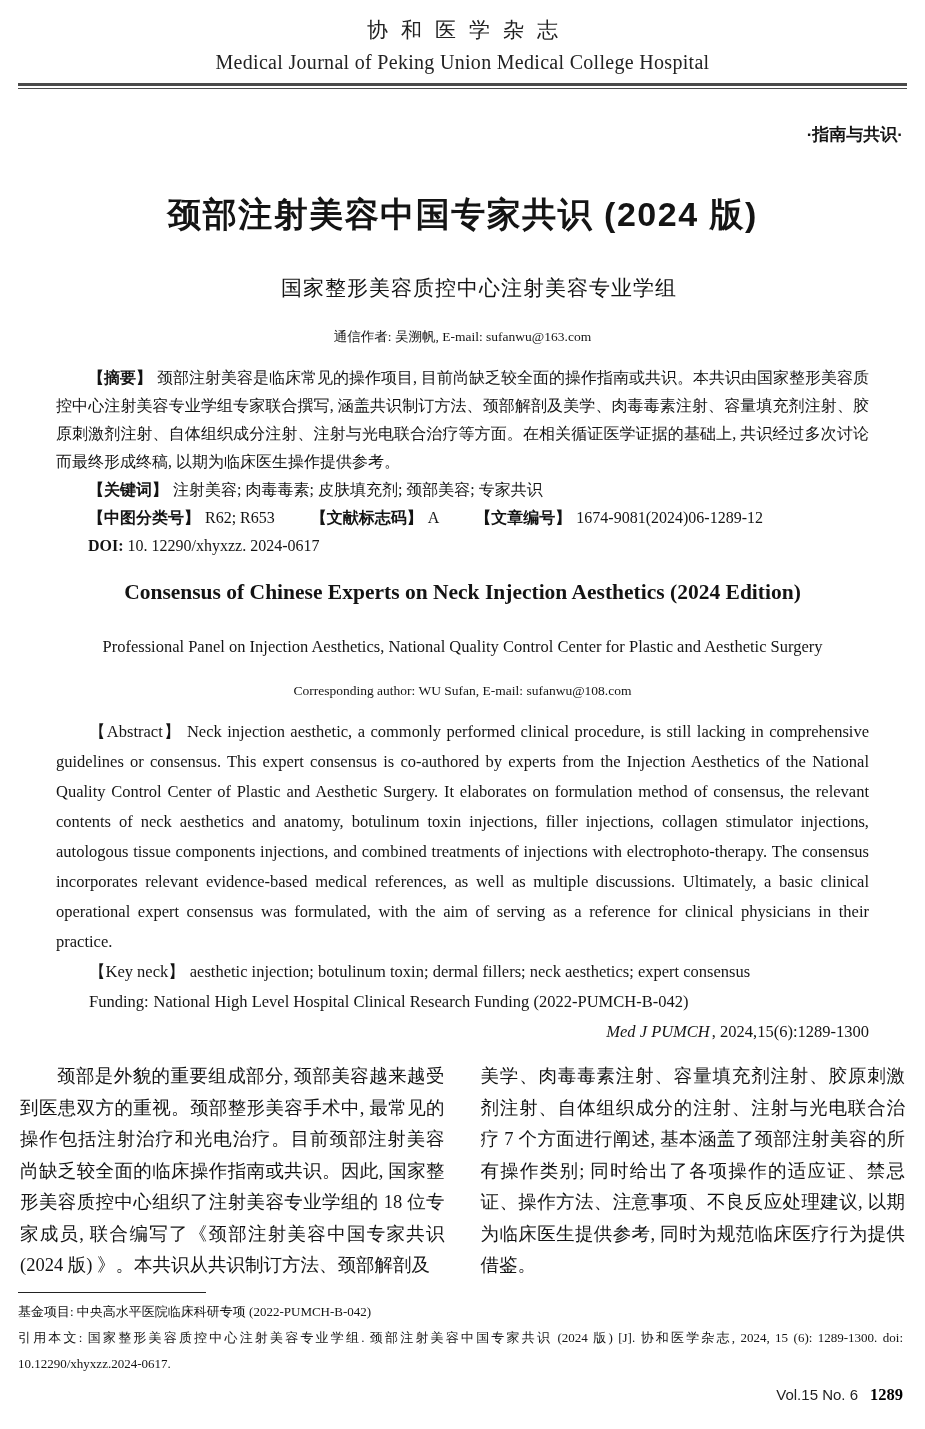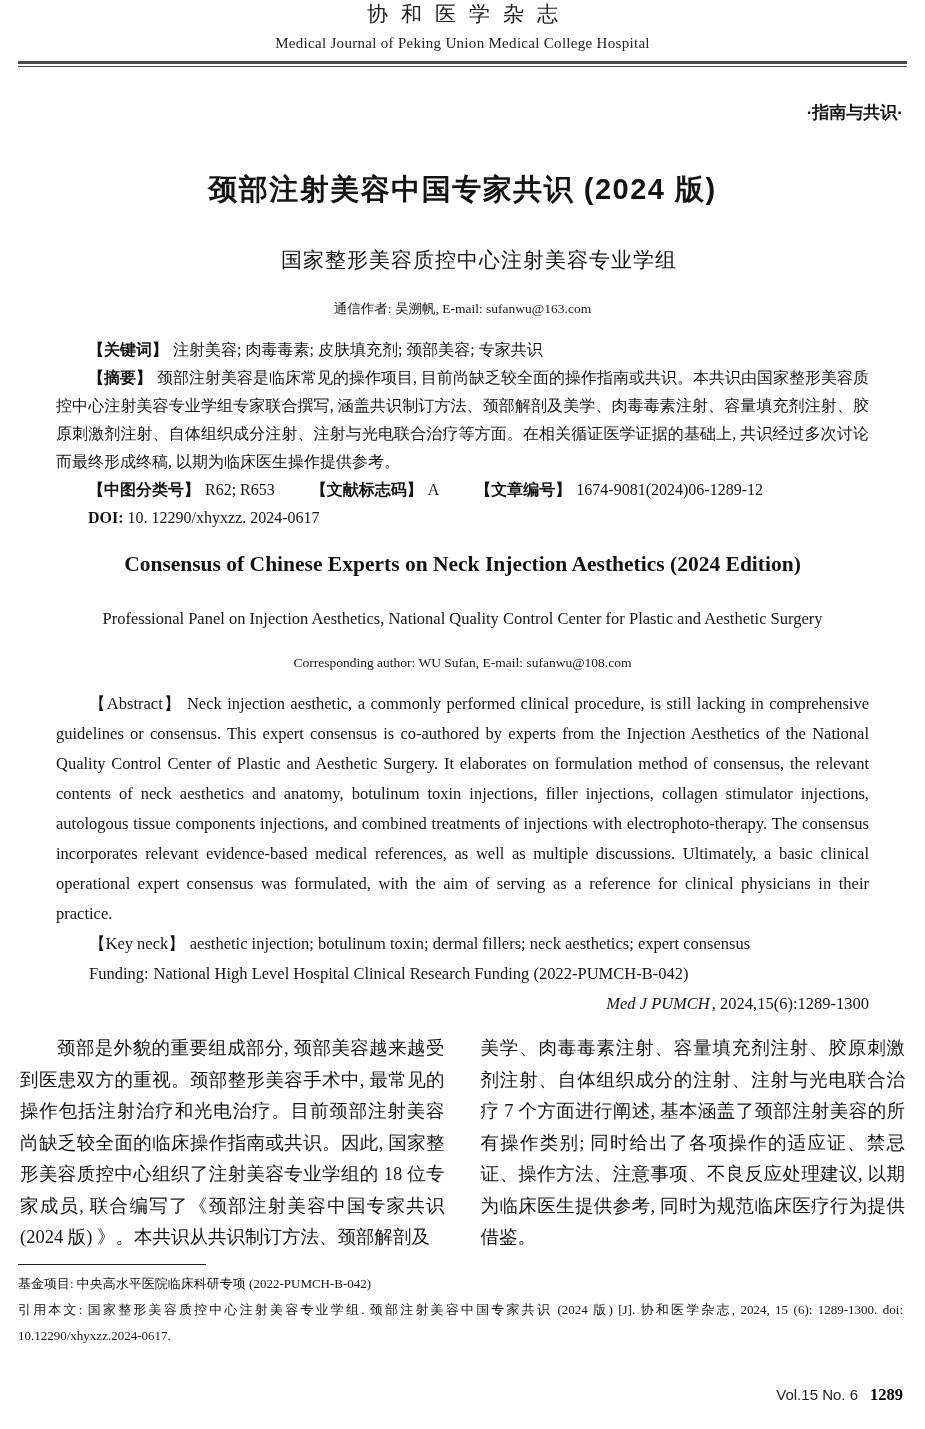--- a/index.html
+++ b/index.html
@@ -3,37 +3,37 @@
 <meta charset="utf-8">
 <style>
   * { margin:0; padding:0; box-sizing:border-box; }
   html,body { background:#e8e8e8; }
   .page {
     position:relative; width:925px; height:1429px; margin:0 auto;
     background:#ffffff; color:#141414; overflow:hidden;
     font-family:"Liberation Serif","DejaVu Serif",serif;
   }
   
-  .masthead { text-align:center; }
+  .masthead { padding-top:16px; text-align:center; }
   .j-cn { font-size:21px; letter-spacing:13px; text-indent:13px; color:#222; }
-  .j-en { font-size:15px; margin-top:7px; letter-spacing:0.3px; color:#222; }
+  .j-en { font-size:20px; margin-top:7px; letter-spacing:0.3px; color:#222; }
   .rule { margin:9px 18px 0; }
   .rule .r1 { height:2.5px; background:#4a4a4a; }
   .rule .r2 { height:1.3px; background:#4a4a4a; margin-top:2.5px; }
   
   .section-tag {
     text-align:right; margin:34px 22px 0;
     font-family:"Liberation Sans","DejaVu Sans",sans-serif;
     font-weight:700; font-size:17px;
   }
   
   .title-cn {
     margin-top:46px; text-align:center;
     font-family:"Liberation Sans","DejaVu Sans",sans-serif;
-    font-size:29px; font-weight:700; letter-spacing:1.5px;
+    font-size:34px; font-weight:700; letter-spacing:1.5px;
   }
   .authors-cn { margin-top:36px; text-align:center; font-size:21px; letter-spacing:1px;padding-left:33px; }
   .corr-cn { margin-top:26px; text-align:center; font-size:13.5px; }
   
   .abs-block { margin:18px 56px 0; font-size:16px; line-height:28px; text-align:justify; }
   .abs-block p { text-indent:2em; }
   .lbl {
     font-family:"Liberation Sans","DejaVu Sans",sans-serif;
     font-weight:700; margin-right:5px;
   }
@@ -85,22 +85,22 @@
 
   <div class="section-tag">·指南与共识·</div>
 
   <h1 class="title-cn">颈部注射美容中国专家共识 (2024 版)</h1>
 
   <div class="authors-cn">国家整形美容质控中心注射美容专业学组</div>
 
   <div class="corr-cn">通信作者: 吴溯帆, E-mail: sufanwu@163.com</div>
 
   <div class="abs-block">
+    <p><span class="lbl">【摘要】</span><span>颈部注射美容是临床常见的操作项目, 目前尚缺乏较全面的操作指南或共识。本共识由国家整形美容质控中心注射美容专业学组专家联合撰写, 涵盖共识制订方法、颈部解剖及美学、肉毒毒素注射、容量填充剂注射、胶原刺激剂注射、自体组织成分注射、注射与光电联合治疗等方面。在相关循证医学证据的基础上, 共识经过多次讨论而最终形成终稿, 以期为临床医生操作提供参考。</span></p>
     <p><span class="lbl">【关键词】</span><span>注射美容; 肉毒毒素; 皮肤填充剂; 颈部美容; 专家共识</span></p>
-    <p><span class="lbl">【摘要】</span><span>颈部注射美容是临床常见的操作项目, 目前尚缺乏较全面的操作指南或共识。本共识由国家整形美容质控中心注射美容专业学组专家联合撰写, 涵盖共识制订方法、颈部解剖及美学、肉毒毒素注射、容量填充剂注射、胶原刺激剂注射、自体组织成分注射、注射与光电联合治疗等方面。在相关循证医学证据的基础上, 共识经过多次讨论而最终形成终稿, 以期为临床医生操作提供参考。</span></p>
     <p><span class="pair"><span class="lbl">【中图分类号】</span><span>R62; R653</span></span><span class="pair"><span class="lbl">【文献标志码】</span><span>A</span></span><span class="pair"><span class="lbl">【文章编号】</span><span>1674-9081(2024)06-1289-12</span></span></p>
     <p><span class="doi-lbl">DOI:</span><span>10. 12290/xhyxzz. 2024-0617</span></p>
   </div>
 
   <h2 class="title-en">Consensus of Chinese Experts on Neck Injection Aesthetics (2024 Edition)</h2>
 
   <div class="authors-en">Professional Panel on Injection Aesthetics, National Quality Control Center for Plastic and Aesthetic Surgery</div>
 
   <div class="corr-en">Corresponding author: WU Sufan, E-mail: sufanwu@108.com</div>
 

